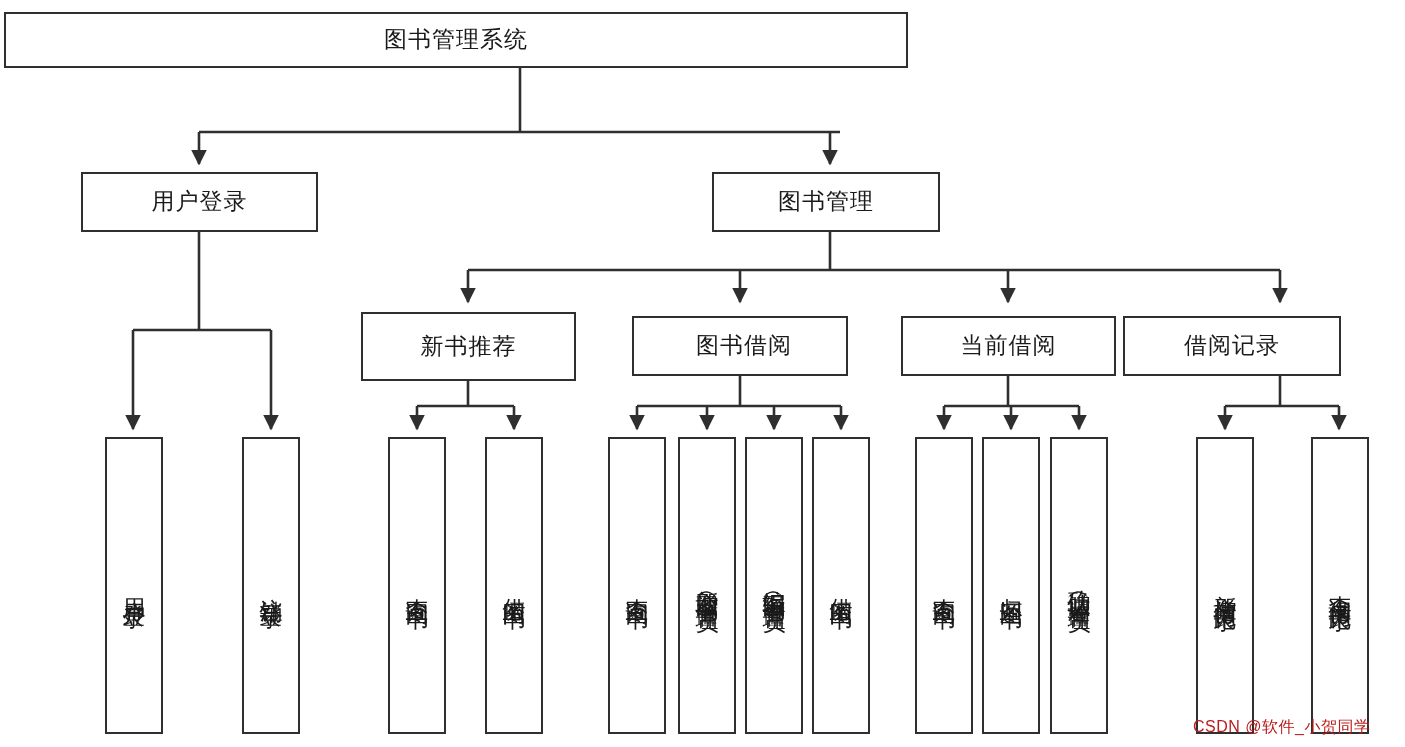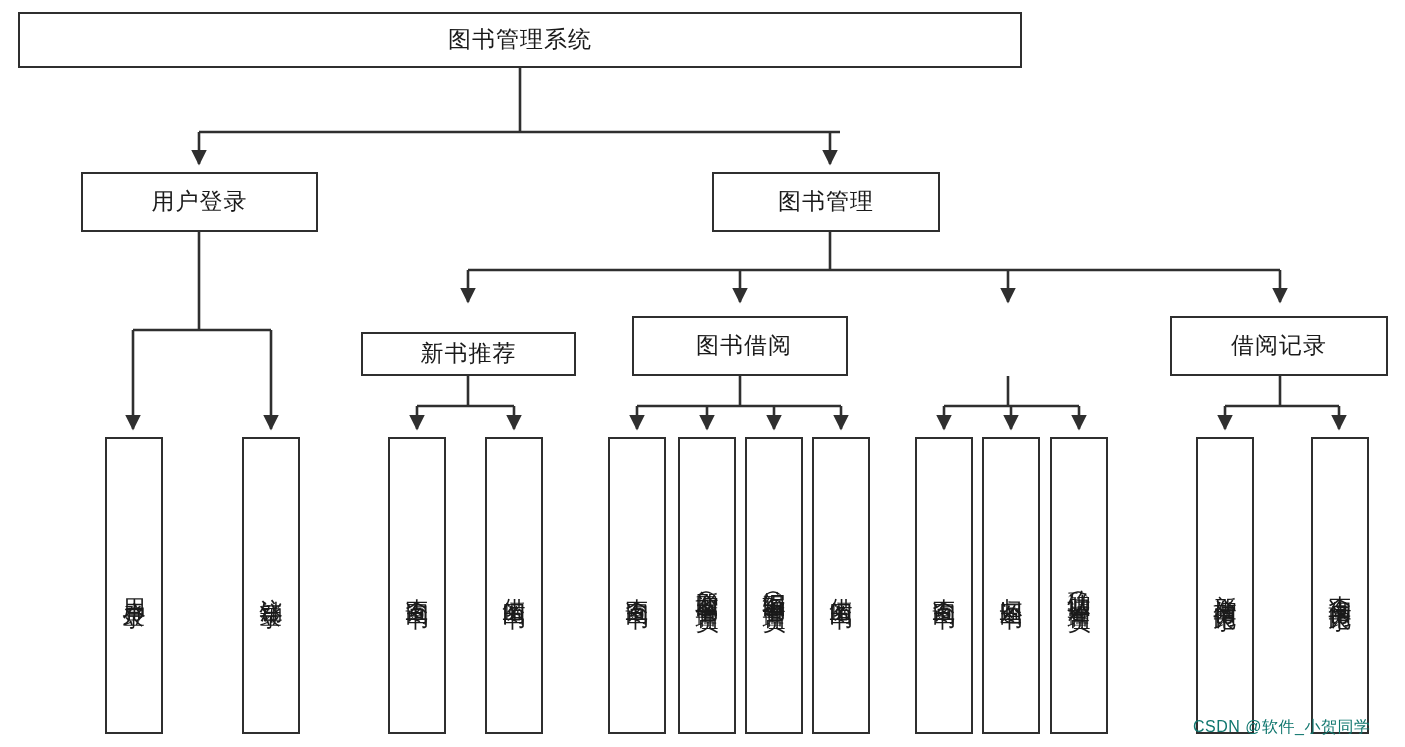--- a/index.html
+++ b/index.html
@@ -51,21 +51,21 @@
     padding: 6px 0;
   }
   .node.vertical .vlabel {
     writing-mode: vertical-rl;
     text-orientation: upright;
     display: block;
   }
   .watermark {
     position: absolute;
     font-size: 16px;
-    color: #0f766e;
+    color: #b91c1c;
     letter-spacing: 0.5px;
     white-space: nowrap;
     font-family: "Liberation Sans", "DejaVu Sans", sans-serif;
   }
 </style>
 </head>
 <body>
 
 <div id="canvas">
 
@@ -112,38 +112,41 @@
       <path d="M 1011 406 L 1011 429" marker-end="url(#arrow)"></path>
       <path d="M 1079 406 L 1079 429" marker-end="url(#arrow)"></path>
 
       <path d="M 1280 376 L 1280 406"></path>
       <path d="M 1225 406 L 1339 406"></path>
       <path d="M 1225 406 L 1225 429" marker-end="url(#arrow)"></path>
       <path d="M 1339 406 L 1339 429" marker-end="url(#arrow)"></path>
     </g>
   </svg>
 
-  <div class="node horizontal" style="left:18px; top:12px; width:1004px; height:56px;">
+  <div class="node horizontal" style="left:4px; top:12px; width:904px; height:56px;">
     <span>图书管理系统</span>
   </div>
 
   <div class="node horizontal" style="left:81px; top:172px; width:237px; height:60px;">
     <span>用户登录</span>
   </div>
   <div class="node horizontal" style="left:712px; top:172px; width:228px; height:60px;">
     <span>图书管理</span>
   </div>
 
-  <div class="node horizontal" style="left:361px; top:332px; width:215px; height:44px;">
+  <div class="node horizontal" style="left:361px; top:312px; width:215px; height:69px;">
     <span>新书推荐</span>
   </div>
   <div class="node horizontal" style="left:632px; top:316px; width:216px; height:60px;padding-left:8px;">
     <span>图书借阅</span>
   </div>
-  <div class="node horizontal" style="left:1170px; top:316px; width:218px; height:60px;">
+  <div class="node horizontal" style="left:901px; top:316px; width:215px; height:60px;">
+    <span>当前借阅</span>
+  </div>
+  <div class="node horizontal" style="left:1123px; top:316px; width:218px; height:60px;">
     <span>借阅记录</span>
   </div>
 
   <div class="node vertical" style="left:105px; top:437px; width:58px; height:297px;">
     <span class="vlabel">用户登录</span>
   </div>
   <div class="node vertical" style="left:242px; top:437px; width:58px; height:297px;">
     <span class="vlabel">注销登录</span>
   </div>
 

